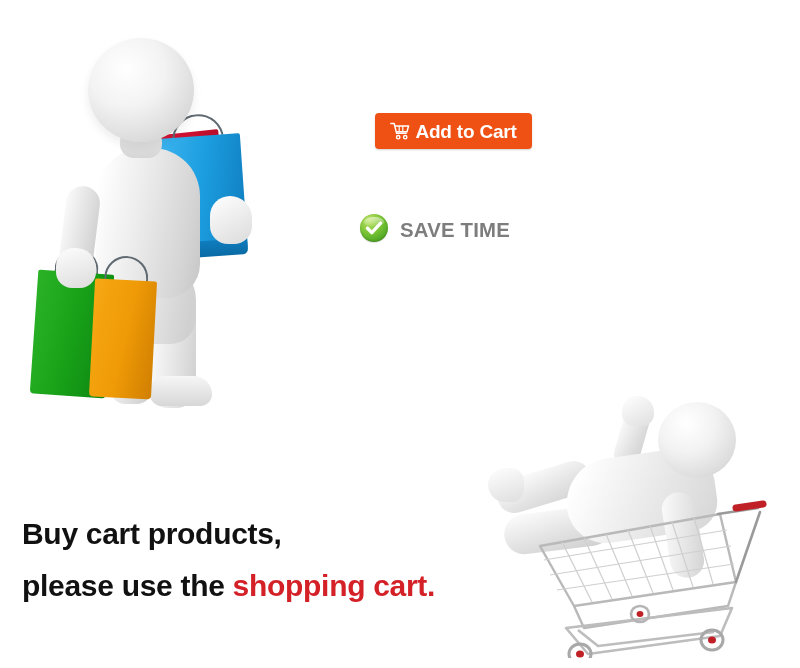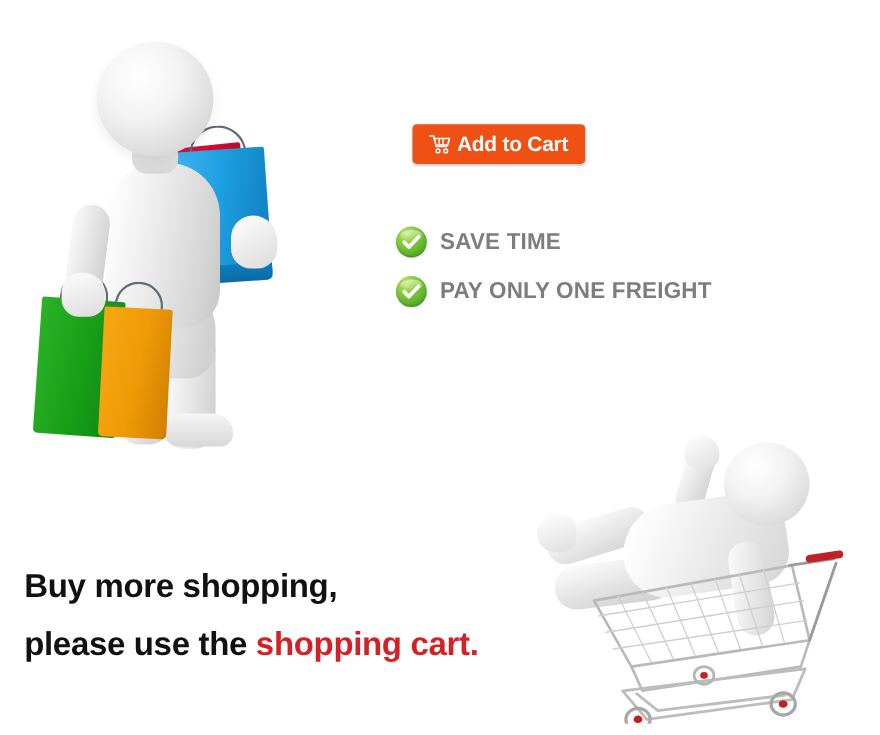--- a/index.html
+++ b/index.html
@@ -216,21 +216,21 @@
 
   
   .feature-list {
     position: absolute;
     left: 360px;
     top: 197px;
     width: 420px;
   }
   .feature-row {
     display: flex;
-    align-items: center;
+    align-items: flex-end;
     height: 45px;
     gap: 12px;
   }
   .check-badge {
     flex: 0 0 auto;
     width: 28px;
     height: 28px;
     border-radius: 50%;
     position: relative;
     background: radial-gradient(circle at 34% 24%, #bfe46a 0%, #86c93c 36%, #5cb22a 66%, #3f8f1c 100%);
@@ -407,35 +407,27 @@
 
     <div class="feature-row">
       <span class="check-badge">
         <svg viewBox="0 0 28 28" width="28" height="28" aria-hidden="true">
           <path d="M7.5 14.3 L11.8 18.6 L20.6 9.2" fill="none" stroke="#ffffff" stroke-width="3.4" stroke-linecap="round" stroke-linejoin="round"></path>
         </svg>
       </span>
       <span class="feature-text">SAVE TIME</span>
     </div>
 
-    <div class="feature-row">
-      <span class="check-badge">
-        <svg viewBox="0 0 28 28" width="28" height="28" aria-hidden="true">
-          <path d="M7.5 14.3 L11.8 18.6 L20.6 9.2" fill="none" stroke="#ffffff" stroke-width="3.4" stroke-linecap="round" stroke-linejoin="round"></path>
-        </svg>
-      </span>
-      <span class="feature-text">PAY ONLY ONE FREIGHT</span>
-    </div>
 
 
 
   </div>
 
   <div class="tagline">
-    <span class="tagline-line">Buy more shopping,</span>
+    <span class="tagline-line">Buy cart products,</span>
     <span class="tagline-line"><span>please use the </span><span class="tagline-accent">shopping cart</span><span class="tagline-accent">.</span></span>
   </div>
 
   <div class="illus-cart">
     <div class="c-leg-a"></div>
     <div class="c-foot"></div>
     <div class="c-leg-b"></div>
     <div class="c-arm-up"></div>
     <div class="c-hand-up"></div>
     <div class="c-body"></div>

